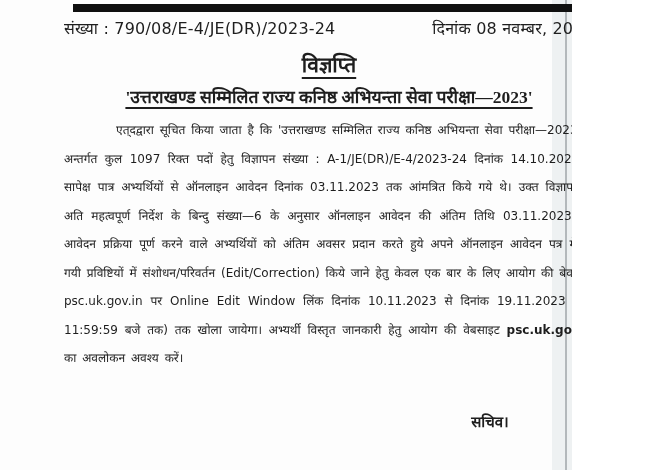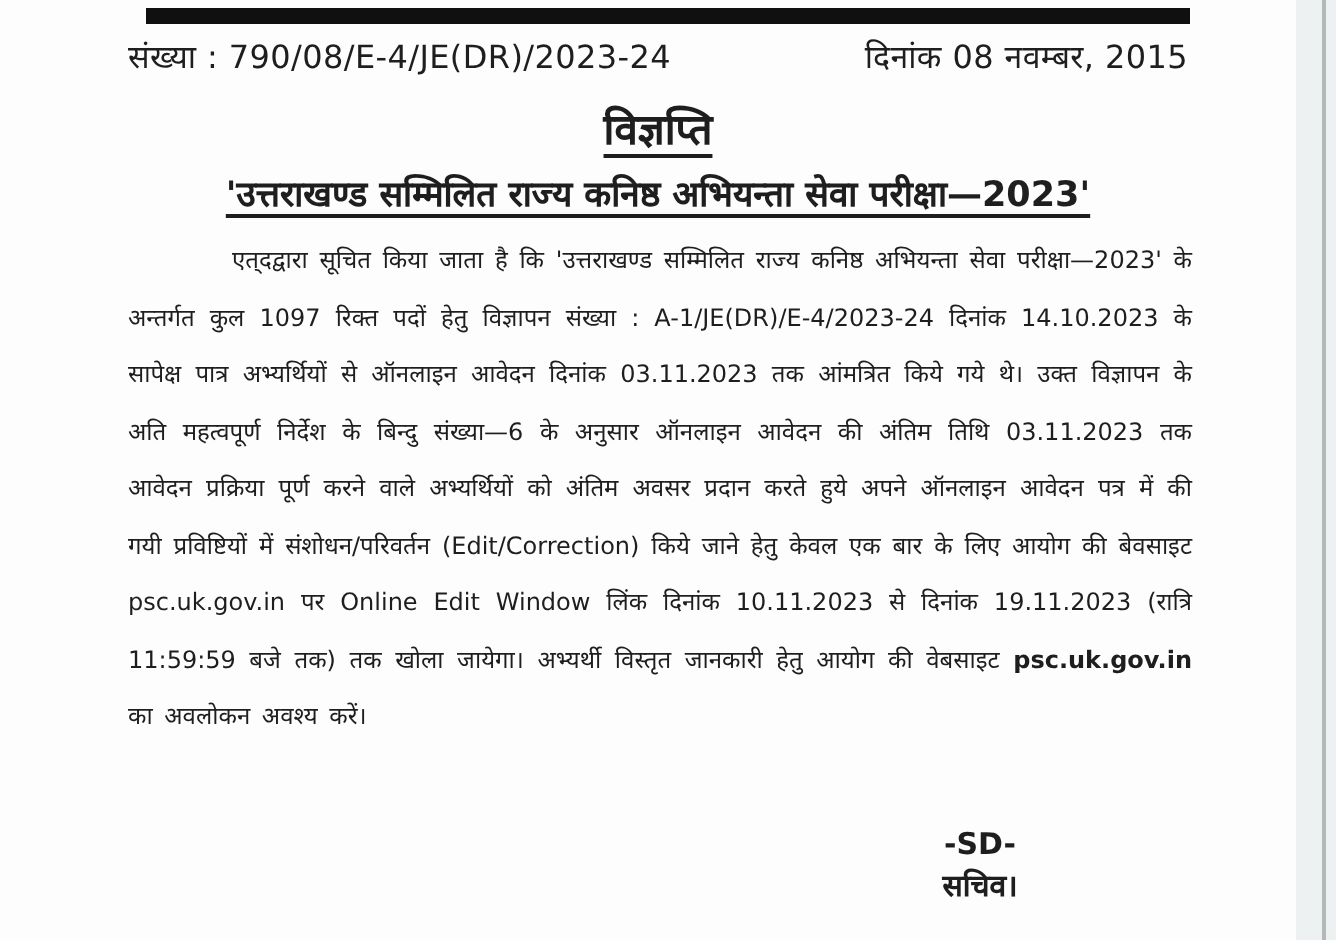--- a/index.html
+++ b/index.html
@@ -2,21 +2,21 @@
 <html><head>
 <meta charset="utf-8">
 <style>
   html, body {
     margin: 0;
     padding: 0;
     background: #ffffff;
   }
   .page {
     position: relative;
-    width: 668px;
+    width: 572px;
     height: 470px;
     overflow: hidden;
     background: #fdfdfd;
     font-family: "DejaVu Sans", "Liberation Sans", sans-serif;
     color: #1e1e1e;
   }
   
   .scan-strip {
     position: absolute;
     top: 0;
@@ -70,20 +70,21 @@
     left: 64px;
     top: 84px;
     width: 530px;
     text-align: center;
     font-size: 17.5px;
     font-weight: bold;
     text-decoration: underline;
     text-decoration-thickness: 2px;
     text-underline-offset: 4px;
     white-space: nowrap;
+    font-family: Liberation Serif, serif;
   }
   .body-text {
     position: absolute;
     left: 64px;
     top: 116px;
     width: 532px;
     margin: 0;
     font-size: 12px;
     line-height: 28.5px;
     text-align: justify;
@@ -122,17 +123,16 @@
 
   <div class="title">विज्ञप्ति</div>
 
   <div class="subtitle">'उत्तराखण्ड सम्मिलित राज्य कनिष्ठ अभियन्ता सेवा परीक्षा—2023'</div>
 
   <p class="body-text">
     <span>एत्‌दद्वारा सूचित किया जाता है कि 'उत्तराखण्ड सम्मिलित राज्य कनिष्ठ अभियन्ता सेवा परीक्षा—2023' के अन्तर्गत कुल 1097 रिक्त पदों हेतु विज्ञापन संख्या : A-1/JE(DR)/E-4/2023-24 दिनांक 14.10.2023 के सापेक्ष पात्र अभ्यर्थियों से ऑनलाइन आवेदन दिनांक 03.11.2023 तक आंमत्रित किये गये थे। उक्त विज्ञापन के अति महत्वपूर्ण निर्देश के बिन्दु संख्या—6 के अनुसार ऑनलाइन आवेदन की अंतिम तिथि 03.11.2023 तक आवेदन प्रक्रिया पूर्ण करने वाले अभ्यर्थियों को अंतिम अवसर प्रदान करते हुये अपने ऑनलाइन आवेदन पत्र में की गयी प्रविष्टियों में संशोधन/परिवर्तन (Edit/Correction) किये जाने हेतु केवल एक बार के लिए आयोग की बेवसाइट psc.uk.gov.in पर Online Edit Window लिंक दिनांक 10.11.2023 से दिनांक 19.11.2023 (रात्रि 11:59:59 बजे तक) तक खोला जायेगा। अभ्यर्थी विस्तृत जानकारी हेतु आयोग की वेबसाइट </span><span class="bold-latin">psc.uk.gov.in</span><span> का अवलोकन अवश्य करें।</span>
   </p>
 
   <div class="signature">
-    <div>-SD-</div>
     <div>सचिव।</div>
   </div>
 
 </div>
 
 </body></html>

